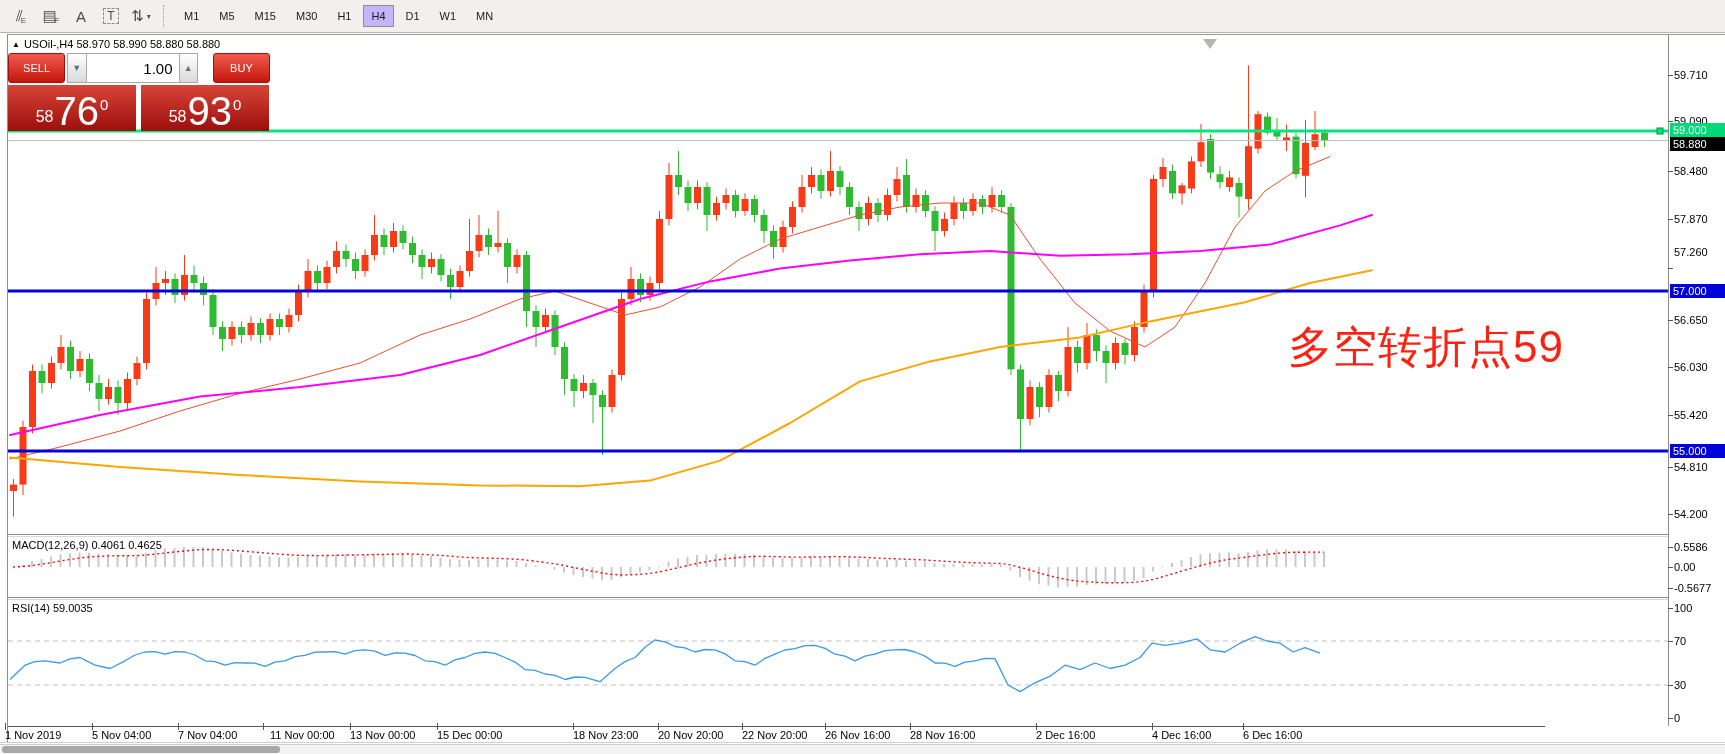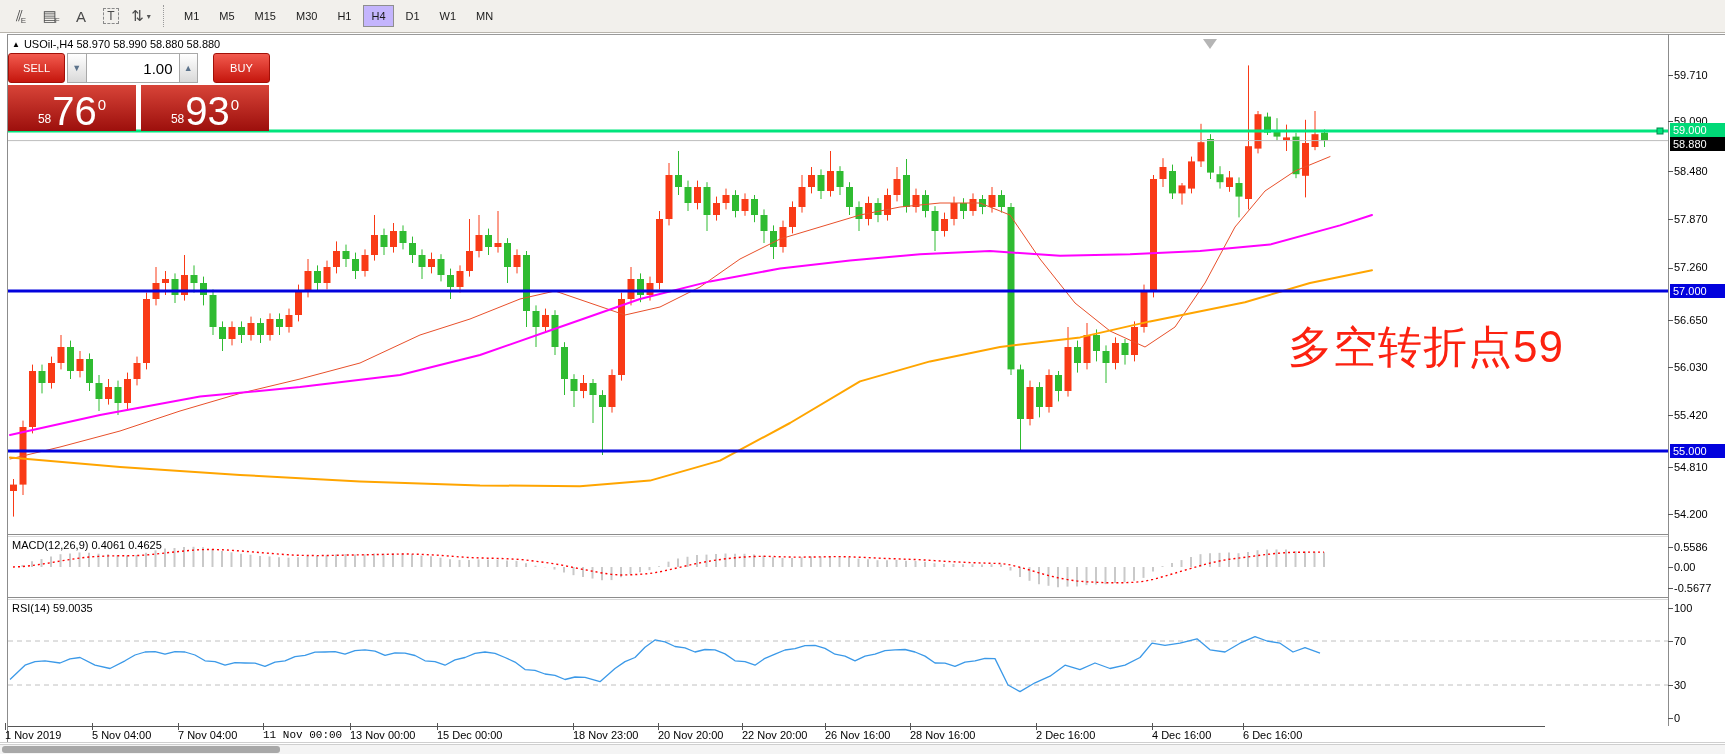--- a/index.html
+++ b/index.html
@@ -29,21 +29,21 @@
   .prow1{display:flex;height:30px;}
   .btn-trade{width:70px;background:linear-gradient(#f25a4e,#c5160d);color:#fff;font-size:11px;
     display:flex;align-items:center;justify-content:center;border-radius:3px;border:1px solid #a21008;cursor:pointer;}
   .spin{width:24px;background:linear-gradient(#ffffff,#d9d9d9);border:1px solid #a8a8a8;color:#5c738c;
     display:flex;align-items:center;justify-content:center;font-size:9px;cursor:pointer;box-sizing:border-box;}
   .vol{width:92px;background:#fff;border:1px solid #a8a8a8;border-left:none;border-right:none;
     font-size:15px;text-align:right;padding:0 6px;box-sizing:border-box;font-family:"Liberation Sans",sans-serif;}
   .prow2{display:flex;margin-top:2px;}
   .bigbox{width:128px;height:46px;background:linear-gradient(#d84438,#9c0f0c);color:#fff;
     display:flex;align-items:flex-end;justify-content:center;padding-bottom:2px;box-sizing:border-box;cursor:pointer;}
-  .bigbox .sm{font-size:12px;margin-bottom:3px;}
+  .bigbox .sm{font-size:16px;margin-bottom:3px;}
   .bigbox .lg{font-size:40px;line-height:36px;margin:0 1px;}
   .bigbox .sup{font-size:15px;margin-bottom:16px;}
   .gap{width:5px;}
   .hscroll{position:absolute;left:0;top:744px;width:1725px;height:10px;background:#f4f4f4;
     border-top:1px solid #cfcfcf;z-index:30;}
   .hthumb{position:absolute;left:2px;top:1px;width:278px;height:7px;background:#a8a8a8;border-radius:3px;cursor:pointer;}
 </style>
 </head>
 <body>
 
@@ -582,41 +582,41 @@
     <line x1="1668" y1="641.5" x2="1673" y2="641.5" stroke="#555" stroke-width="1"></line>
     <line x1="1668" y1="685.5" x2="1673" y2="685.5" stroke="#555" stroke-width="1"></line>
     <line x1="1668" y1="718.5" x2="1673" y2="718.5" stroke="#555" stroke-width="1"></line>
   </svg>
 
 <div id="labels">
     <div class="lbl" style="left: 1674px; top: 69px;">59.710</div>
     <div class="lbl" style="left: 1674px; top: 115px;">59.090</div>
     <div class="lbl" style="left: 1674px; top: 165px;">58.480</div>
     <div class="lbl" style="left: 1674px; top: 213px;">57.870</div>
-    <div class="lbl" style="left: 1674px; top: 261px;">57.260</div>
+    <div class="lbl" style="left: 1674px; top: 246px;">57.260</div>
     <div class="lbl" style="left: 1674px; top: 314px;">56.650</div>
     <div class="lbl" style="left: 1674px; top: 361px;">56.030</div>
     <div class="lbl" style="left: 1674px; top: 409px;">55.420</div>
     <div class="lbl" style="left: 1674px; top: 461px;">54.810</div>
     <div class="lbl" style="left: 1674px; top: 508px;">54.200</div>
     <div class="badge" style="top: 123px; background: rgb(0, 217, 119); color: rgb(255, 255, 255);">59.000</div>
     <div class="badge" style="top: 137px; background: rgb(0, 0, 0); color: rgb(255, 255, 255);">58.880</div>
     <div class="badge" style="top: 284px; background: rgb(2, 2, 221); color: rgb(255, 255, 255);">57.000</div>
     <div class="badge" style="top: 444px; background: rgb(2, 2, 221); color: rgb(255, 255, 255);">55.000</div>
     <div class="lbl" style="left: 1674px; top: 541px;">0.5586</div>
     <div class="lbl" style="left: 1674px; top: 561px;">0.00</div>
     <div class="lbl" style="left: 1674px; top: 582px;">-0.5677</div>
     <div class="lbl" style="left: 1674px; top: 602px;">100</div>
     <div class="lbl" style="left: 1674px; top: 635px;">70</div>
     <div class="lbl" style="left: 1674px; top: 679px;">30</div>
     <div class="lbl" style="left: 1674px; top: 712px;">0</div>
     <div class="lbl" style="left: 5px; top: 729px;">1 Nov 2019</div>
     <div class="lbl" style="left: 92px; top: 729px;">5 Nov 04:00</div>
     <div class="lbl" style="left: 178px; top: 729px;">7 Nov 04:00</div>
-    <div class="lbl" style="left: 263px; top: 729px; font-family: Liberation Mono, monospace;">11 Nov 00:00</div>
+    <div class="lbl" style="left: 270px; top: 729px;">11 Nov 00:00</div>
     <div class="lbl" style="left: 350px; top: 729px;">13 Nov 00:00</div>
     <div class="lbl" style="left: 437px; top: 729px;">15 Dec 00:00</div>
     <div class="lbl" style="left: 573px; top: 729px;">18 Nov 23:00</div>
     <div class="lbl" style="left: 658px; top: 729px;">20 Nov 20:00</div>
     <div class="lbl" style="left: 742px; top: 729px;">22 Nov 20:00</div>
     <div class="lbl" style="left: 825px; top: 729px;">26 Nov 16:00</div>
     <div class="lbl" style="left: 910px; top: 729px;">28 Nov 16:00</div>
     <div class="lbl" style="left: 1036px; top: 729px;">2 Dec 16:00</div>
     <div class="lbl" style="left: 1152px; top: 729px;">4 Dec 16:00</div>
     <div class="lbl" style="left: 1243px; top: 729px;">6 Dec 16:00</div>

